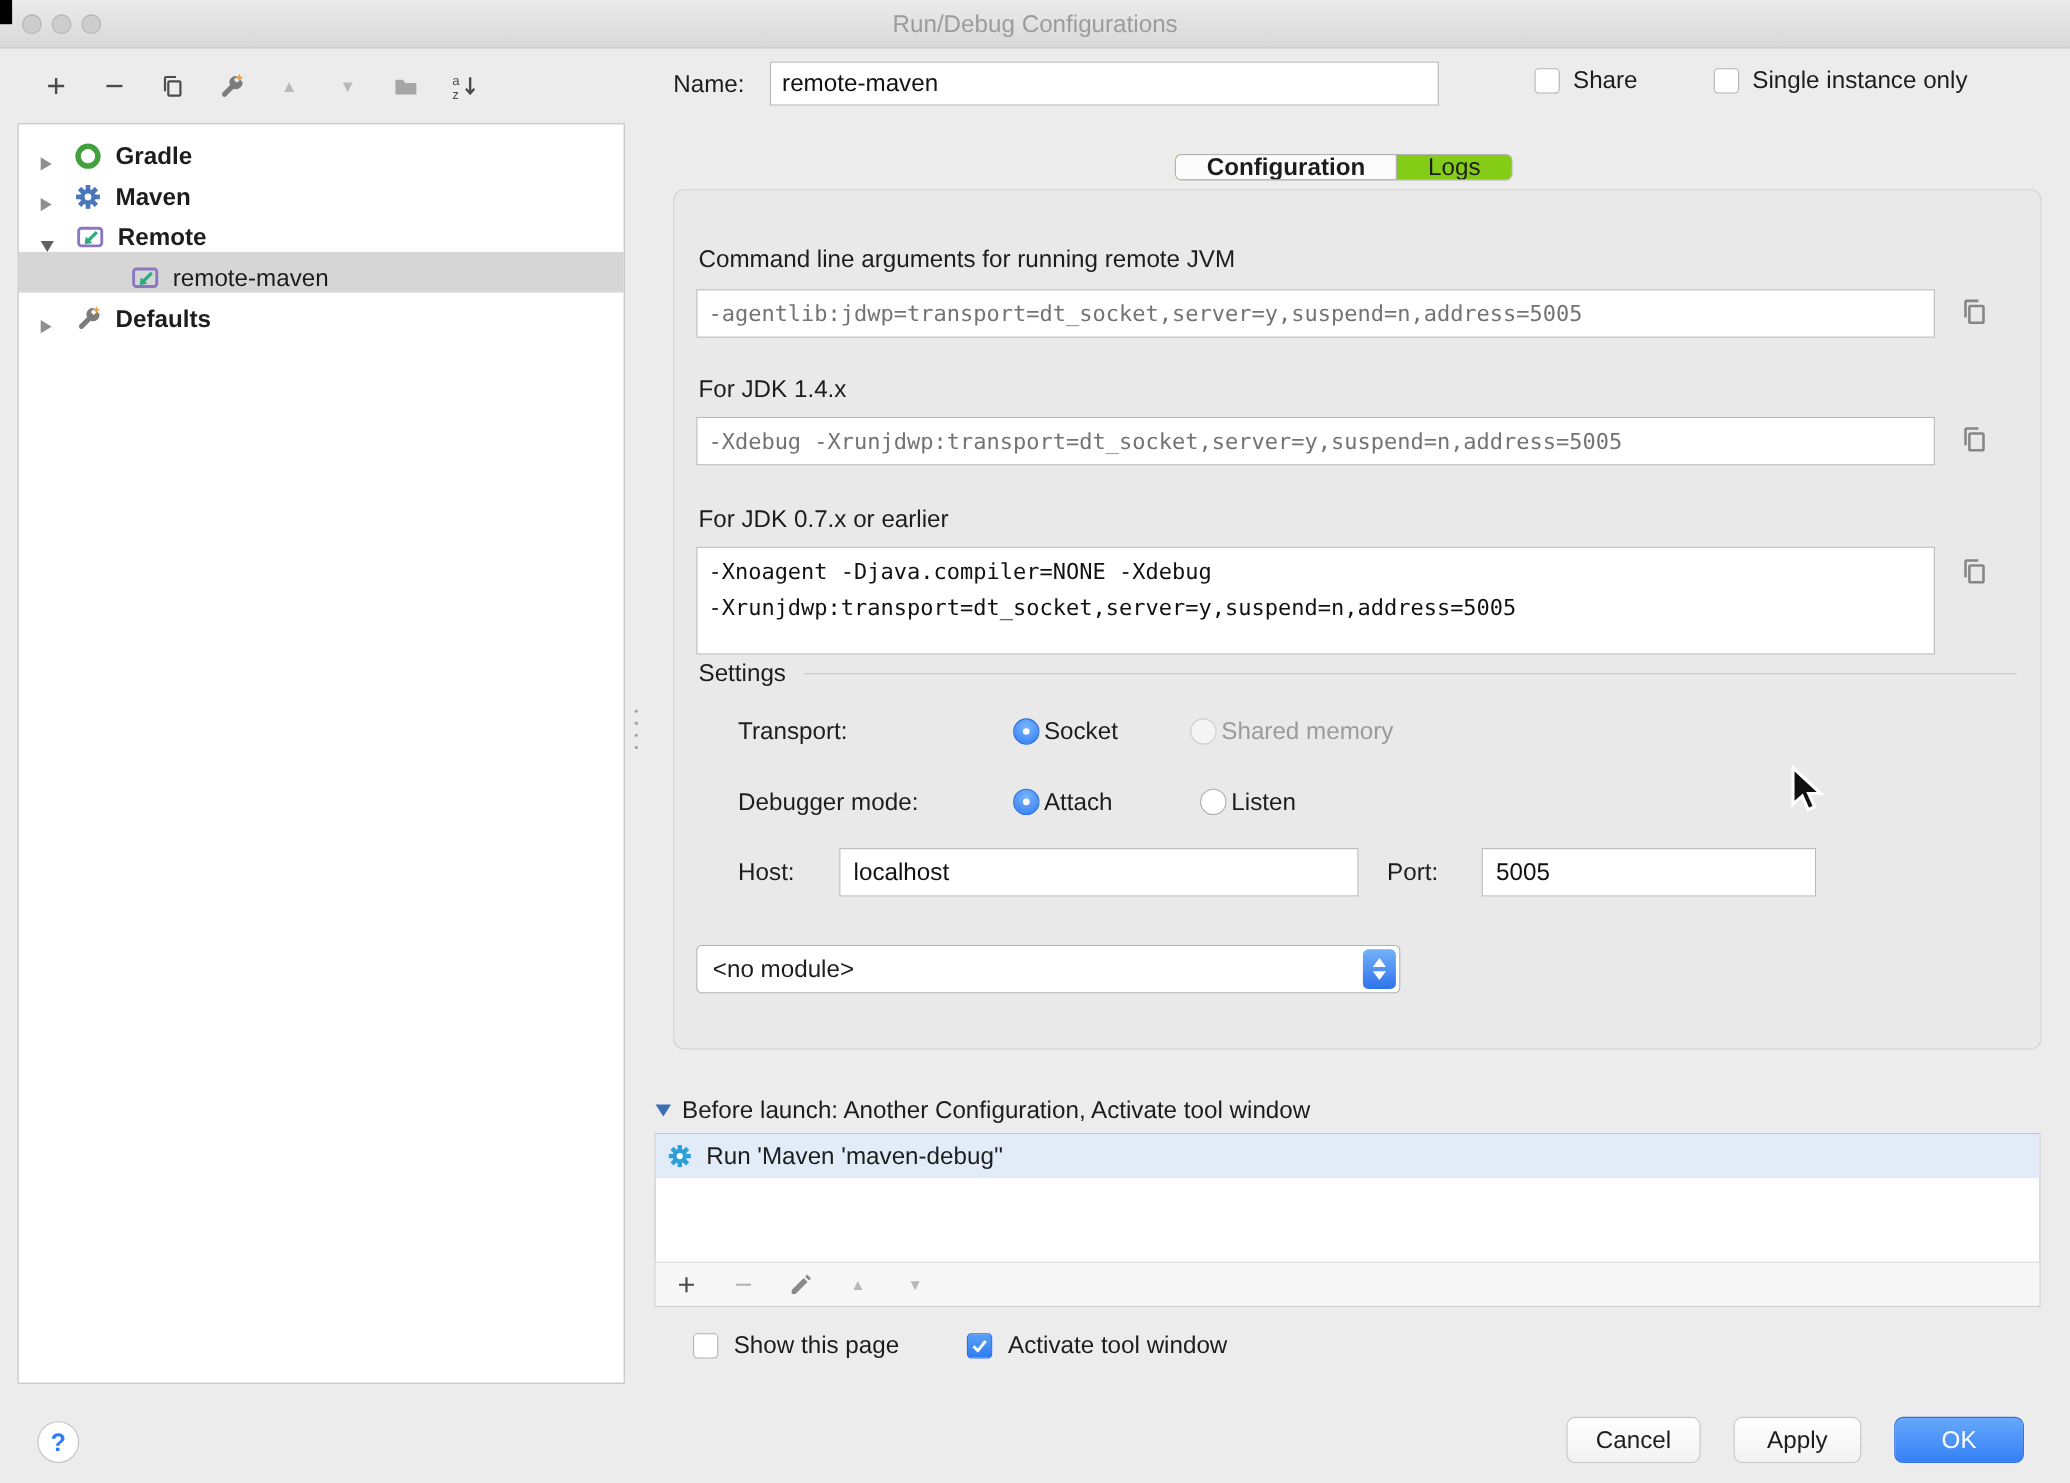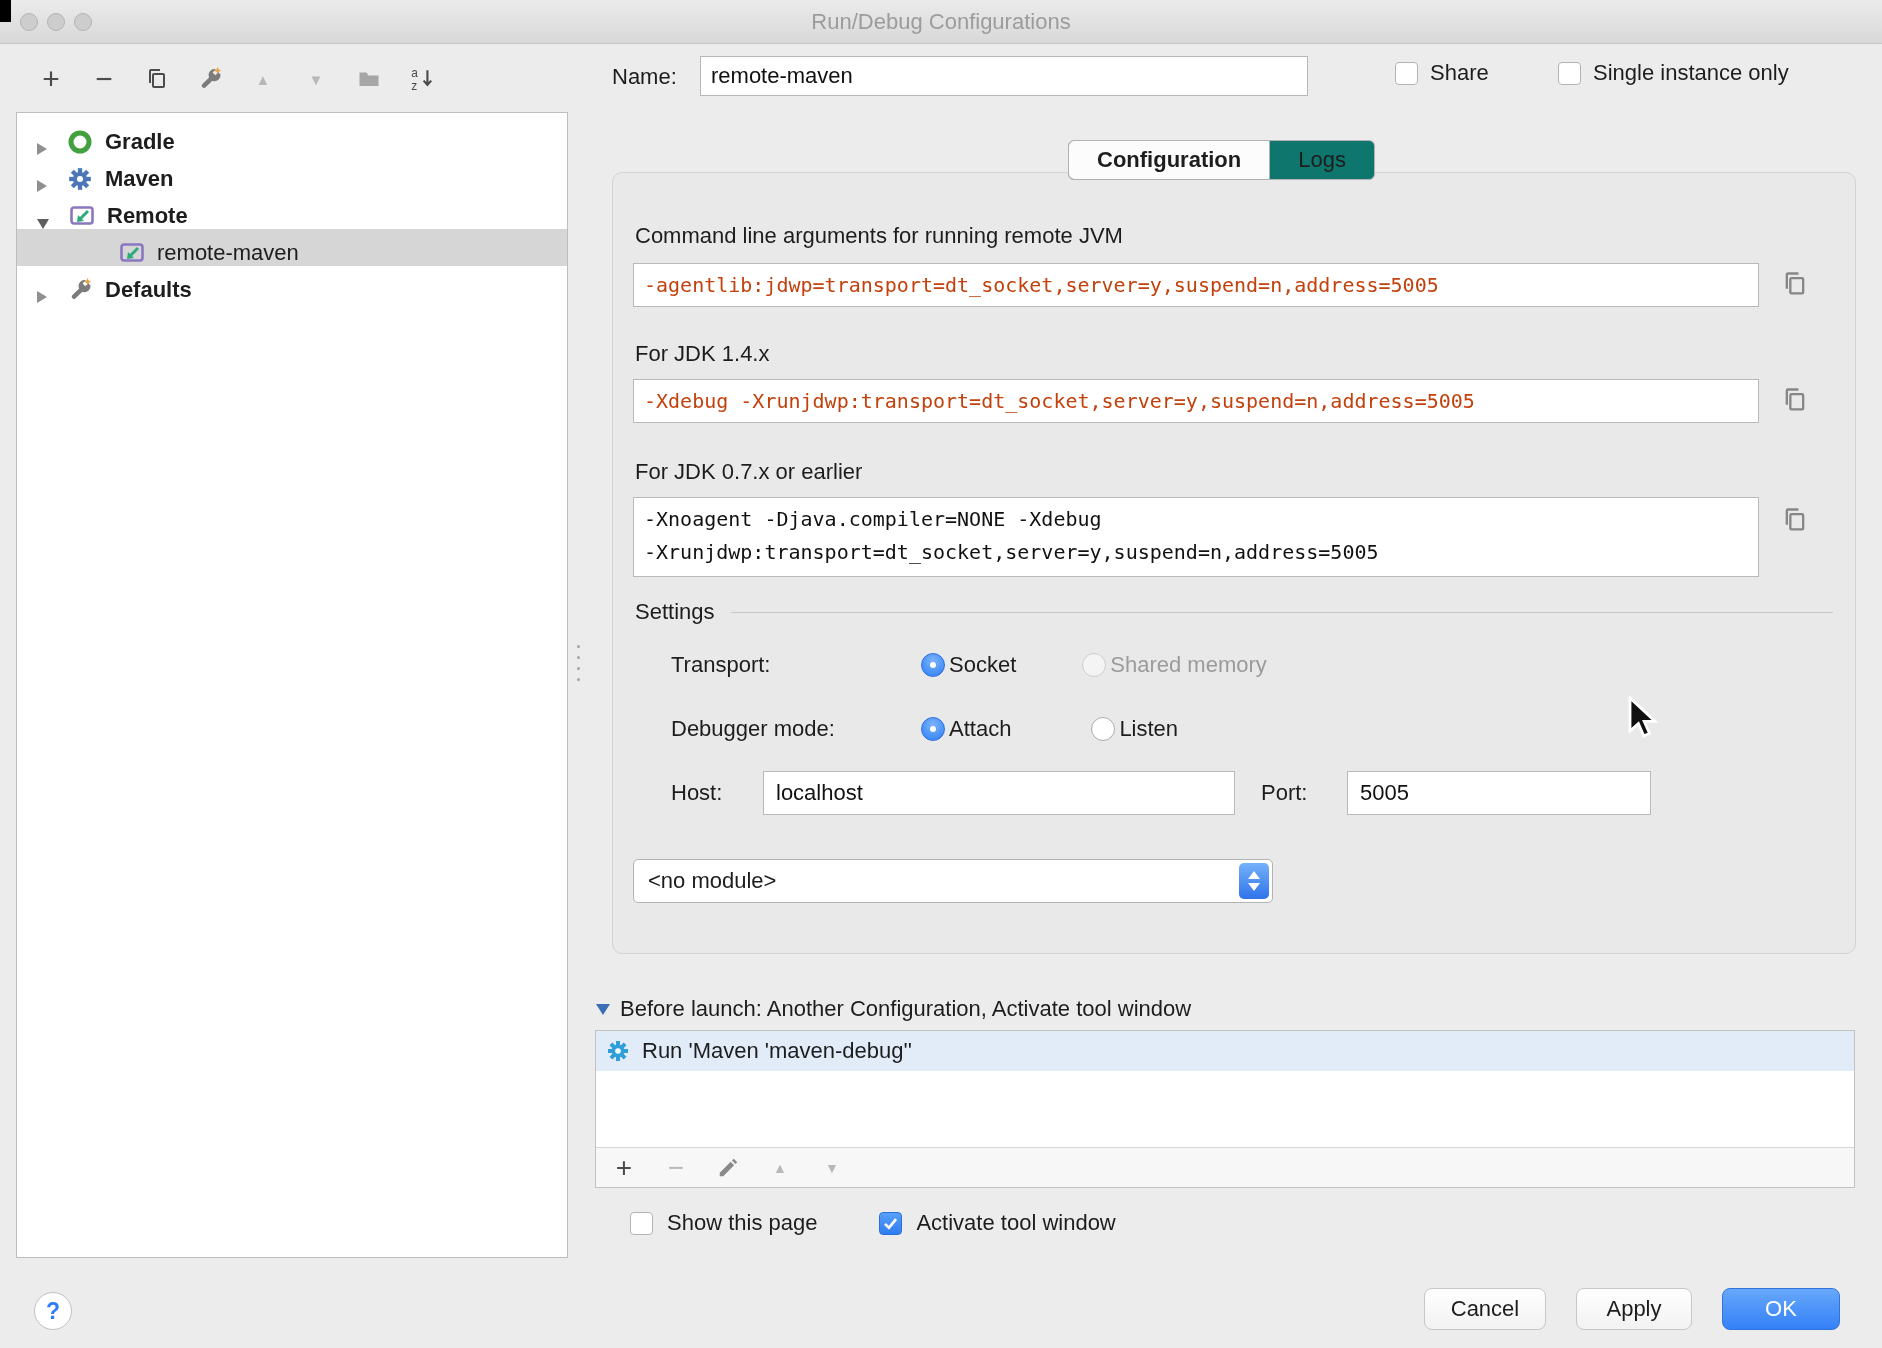--- a/index.html
+++ b/index.html
@@ -56,39 +56,39 @@
     font-size: 22px; padding: 0 10px; color: #111;
   }
   .cb { width: 23px; height: 23px; border-radius: 4px; background: #fff; border: 1px solid #b4b4b4; flex: 0 0 auto; }
   .cb.checked { background: linear-gradient(#58a1f8, #2e7cf0); border-color: #2a70dd; display: flex; align-items: center; justify-content: center; }
   .hdr-check { position: absolute; top: 60px; display: flex; align-items: center; gap: 12px; font-size: 22px; }
   .hdr-check.share { left: 1395px; }
   .hdr-check.single { left: 1558px; }
 
   
   .tabs {
-    position: absolute; left: 1068px; top: 140px; height: 40px; display: flex;
-    border: 1px solid #b2b2b2; border-radius: 6px; overflow: hidden; background: #0f766e; z-index: 2;
+    position: absolute; left: 1068px; top: 140px; height: 24px; display: flex;
+    border: 1px solid #b2b2b2; border-radius: 6px; overflow: hidden; background: #84cc16; z-index: 2;
   }
   .tab { padding: 0 28px; display: flex; align-items: center; font-size: 22px; }
   .tab.active { background: #fcfcfc; font-weight: 700; }
   .tab + .tab { border-left: 1px solid #b2b2b2; }
 
   
   .config-panel {
     position: absolute; left: 612px; top: 172px; width: 1244px; height: 782px;
     background: #e9e9e9; border: 1px solid #d3d3d3; border-radius: 10px;
   }
   .p-label { position: absolute; font-size: 22px; color: #1d1d1d; }
   .mono-field {
     position: absolute; width: 1126px; height: 44px; background: #fff; border: 1px solid #b9b9b9;
-    font-family: "DejaVu Sans Mono", monospace; font-size: 20px; color: #c2410c; padding: 0 10px;
+    font-family: "DejaVu Sans Mono", monospace; font-size: 20px; color: #737373; padding: 0 10px;
   }
   .mono-multi {
-    position: absolute; left: 20px; top: 324px; width: 1126px; height: 80px; background: #fff; border: 1px solid #b9b9b9;
+    position: absolute; left: 20px; top: 324px; width: 1126px; height: 98px; background: #fff; border: 1px solid #b9b9b9;
     font-family: "DejaVu Sans Mono", monospace; font-size: 20px; color: #111; padding: 5px 10px;
     white-space: pre-wrap; line-height: 33px;
   }
   .copy-ic { position: absolute; width: 28px; height: 30px; }
   .sep { position: absolute; left: 22px; top: 426px; width: 1198px; display: flex; align-items: center; font-size: 22px; }
   .sep .line { flex: 1; height: 1px; background: #c6c6c6; margin-left: 16px; }
   .opt-row { position: absolute; left: 58px; display: flex; align-items: center; height: 36px; font-size: 22px; }
   .opt-row .row-label { width: 250px; }
   .opt { display: flex; align-items: center; gap: 4px; }
   .opt.second { margin-left: 66px; }

